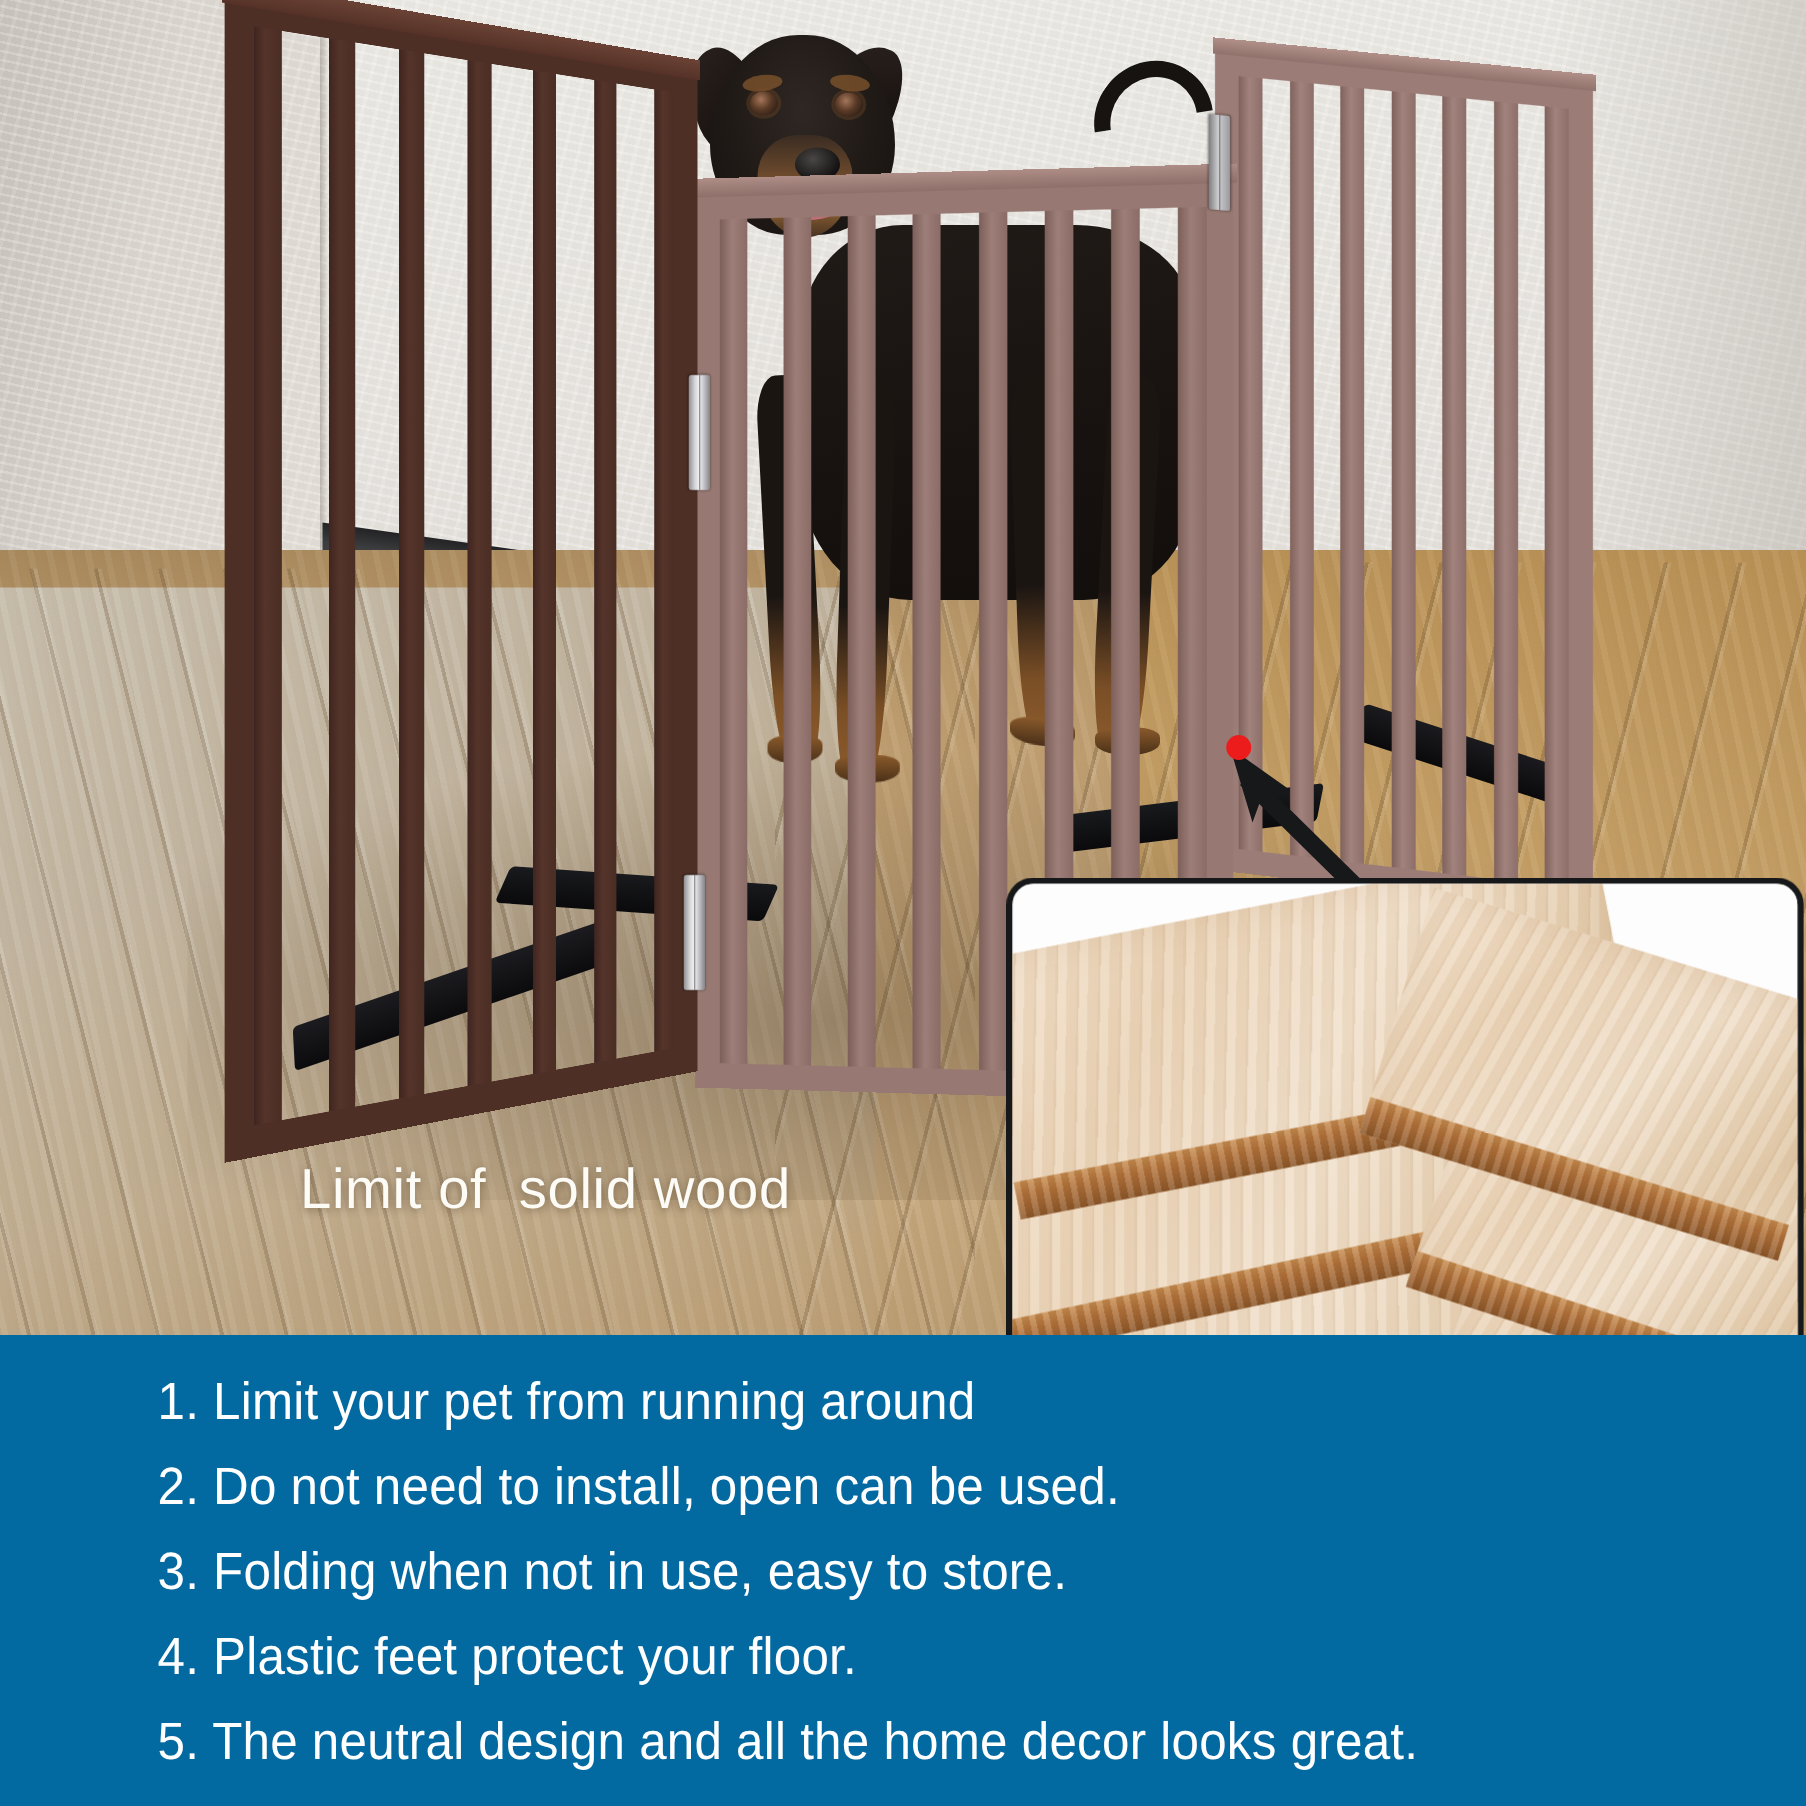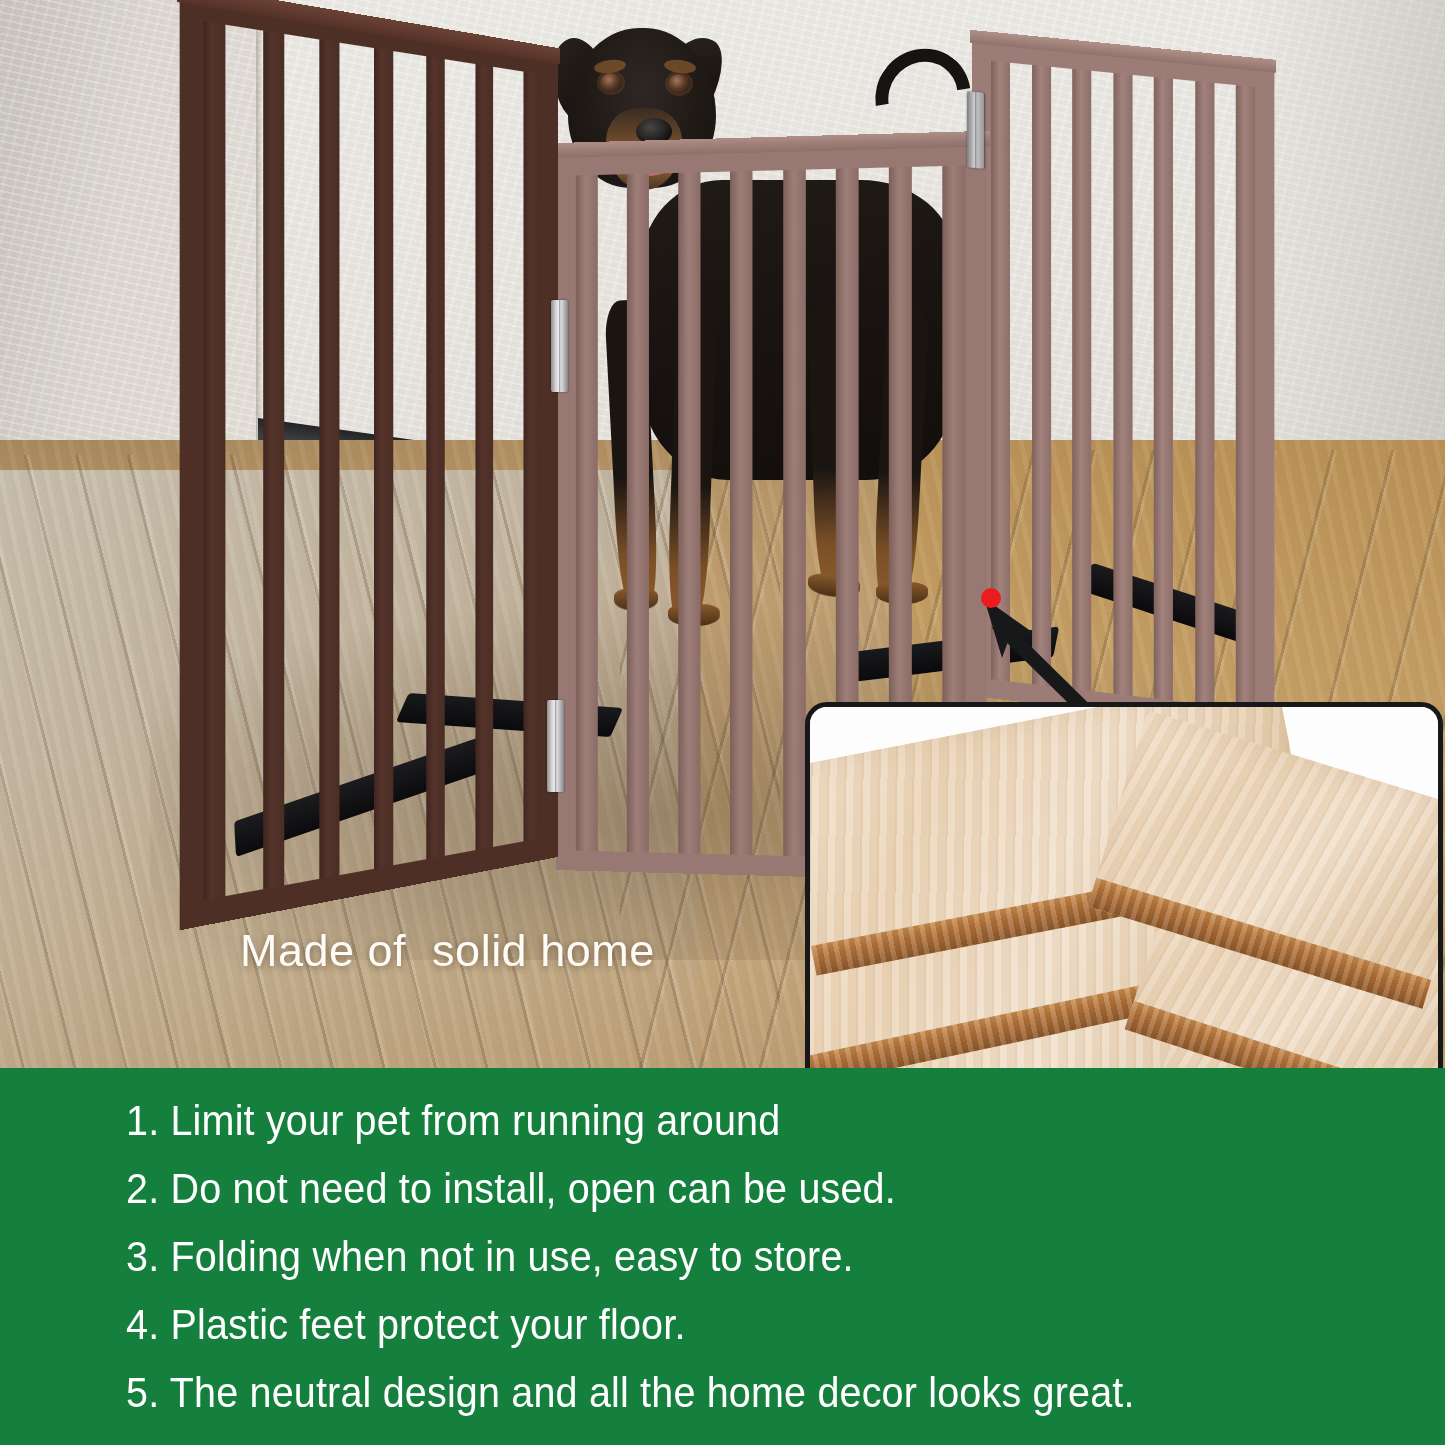--- a/index.html
+++ b/index.html
@@ -315,21 +315,21 @@
   .caption{
     position:absolute;left:240px;top:925px;
     font-size:45px;color:#fdfbf6;letter-spacing:.5px;
     white-space:pre;
     text-shadow:0 2px 7px rgba(60,40,20,.45);
   }
 
   
   #teal{
     position:absolute;left:0;top:1068px;width:1445px;height:377px;
-    background:#15803d;
+    background:#0369a1;
   }
   .bullets{
     position:absolute;left:126px;top:32px;width:1290px;
   }
   .bullet{
     color:#ffffff;
     font-size:42px;
     line-height:1.0;
     margin-bottom:26px;
     letter-spacing:.2px;
@@ -443,21 +443,21 @@
       <div class="hinge h2"></div>
       <div class="hinge h3"></div>
     </div>
 
     <svg class="arrow-svg" viewBox="0 0 260 230">
       <path d="M62 58 L196 190 L186 200 L52 68 Z" fill="#17181a"></path>
       <path d="M44 38 L92 72 L70 76 L62 98 Z" fill="#17181a"></path>
     </svg>
     <div class="red-dot"></div>
 
-    <div class="caption">Made of  solid home</div>
+    <div class="caption">Limit of  solid wood</div>
 
     <div class="inset">
       <div class="inset-inner">
         <div class="board b3">
             <div class="face"></div>
             <div class="edge"></div>
           </div>
         <div class="board b6">
             <div class="face"></div>
           </div>

